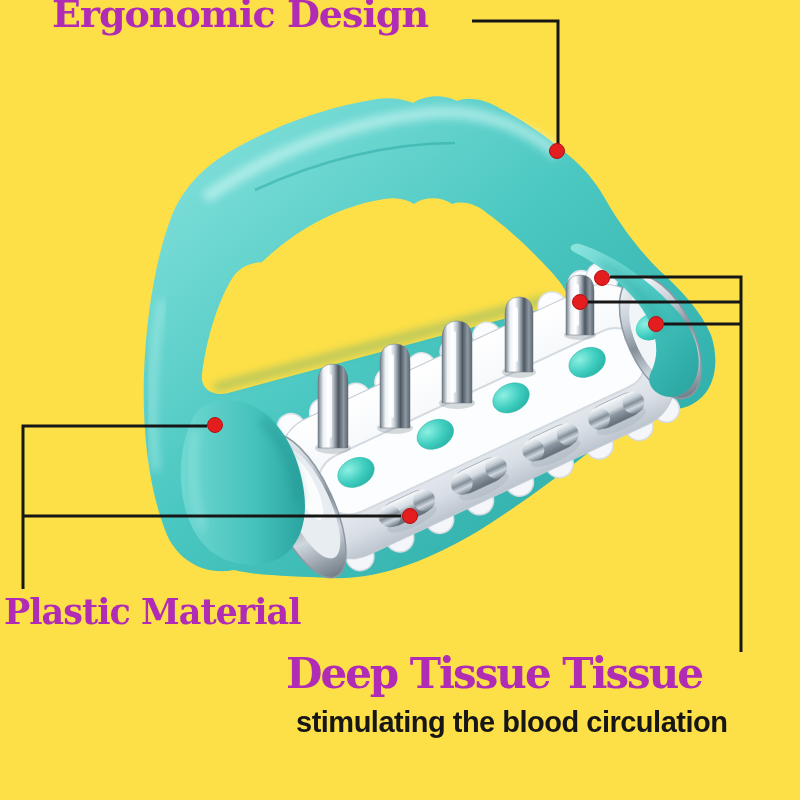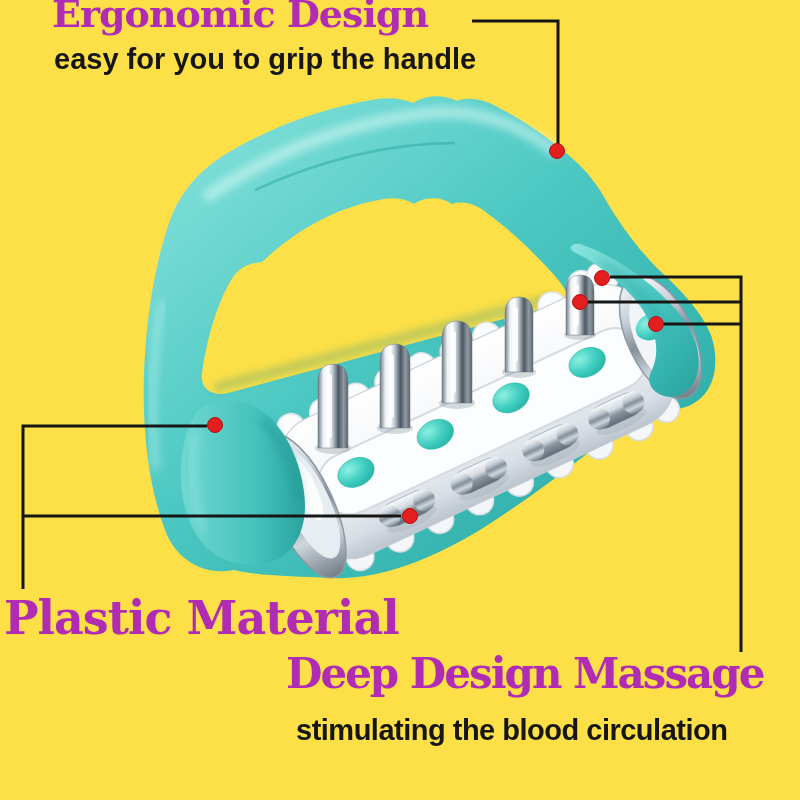--- a/index.html
+++ b/index.html
@@ -3,24 +3,24 @@
 <meta charset="utf-8">
 <style>
   html,body{margin:0;padding:0;background:#ffffff;}
   #canvas{position:relative;width:800px;height:800px;background:#fde047;overflow:hidden;
           font-family:"Liberation Sans",sans-serif;}
   .abs{position:absolute;white-space:nowrap;}
   .title{font-family:"DejaVu Serif",serif;font-weight:bold;color:#b02cb5;}
   .sub{font-family:"Liberation Sans",sans-serif;font-weight:bold;color:#161616;}
   #t-ergo-title{left:52px;top:-9px;font-size:38px;letter-spacing:-1px;}
   #t-ergo-sub{left:54px;top:43px;font-size:29px;}
-  #t-plastic-title{left:4px;top:591px;font-size:46px;letter-spacing:-1px;}
+  #t-plastic-title{left:4px;top:591px;font-size:35px;letter-spacing:-1px;}
   #t-plastic-sub{left:2px;top:647px;font-size:30px;letter-spacing:-1px;}
   #t-deep-title{left:286px;top:649px;font-size:42px;letter-spacing:-2px;}
-  #t-deep-l1{left:296px;top:706px;font-size:29px;letter-spacing:-0.5px;margin-top:8px;}
+  #t-deep-l1{left:296px;top:706px;font-size:29px;letter-spacing:-0.5px;}
   #t-deep-l2{left:293px;top:759px;font-size:29px;letter-spacing:-0.5px;}
   svg{position:absolute;left:0;top:0;}
 </style>
 </head>
 <body>
 
 <div id="canvas">
 
   <svg width="800" height="800" viewBox="0 0 800 800">
     <defs>
@@ -255,20 +255,19 @@
       <circle cx="557" cy="151" r="7.5" fill="#e41e1e"></circle>
       <circle cx="215" cy="425" r="7.5" fill="#e41e1e"></circle>
       <circle cx="602" cy="278" r="7.5" fill="#e41e1e"></circle>
       <circle cx="580" cy="302" r="7.5" fill="#e41e1e"></circle>
       <circle cx="656" cy="324" r="7.5" fill="#e41e1e"></circle>
       <circle cx="410" cy="516" r="7.5" fill="#e41e1e"></circle>
     </g>
   </svg>
 
   <div id="t-ergo-title" class="abs title">Ergonomic Design</div>
-  <div id="t-ergo-sub" class="abs sub">easy for you to grip the handle</div>
 
   <div id="t-plastic-title" class="abs title">Plastic Material</div>
 
-  <div id="t-deep-title" class="abs title">Deep Design Massage</div>
+  <div id="t-deep-title" class="abs title">Deep Tissue Tissue</div>
   <div id="t-deep-l1" class="abs sub">stimulating the blood circulation</div>
 
 </div>
 
 </body></html>

